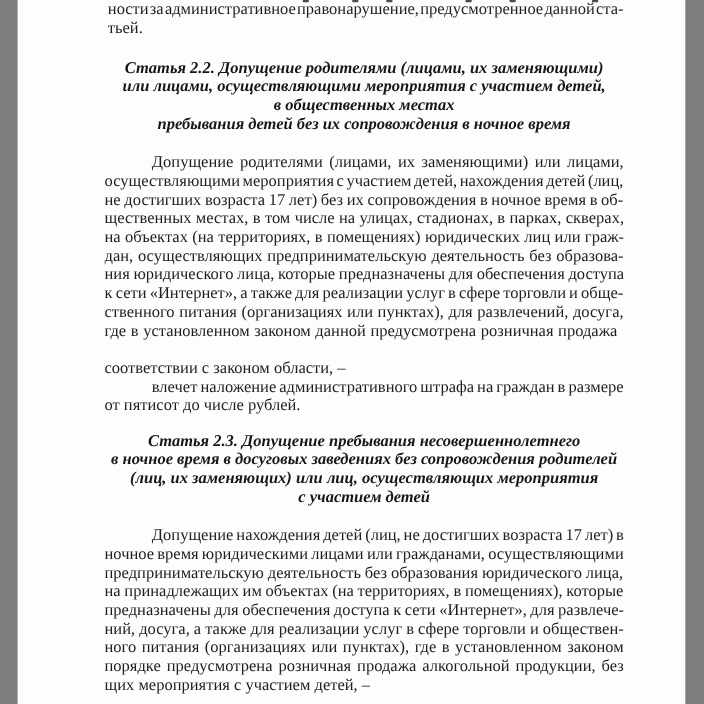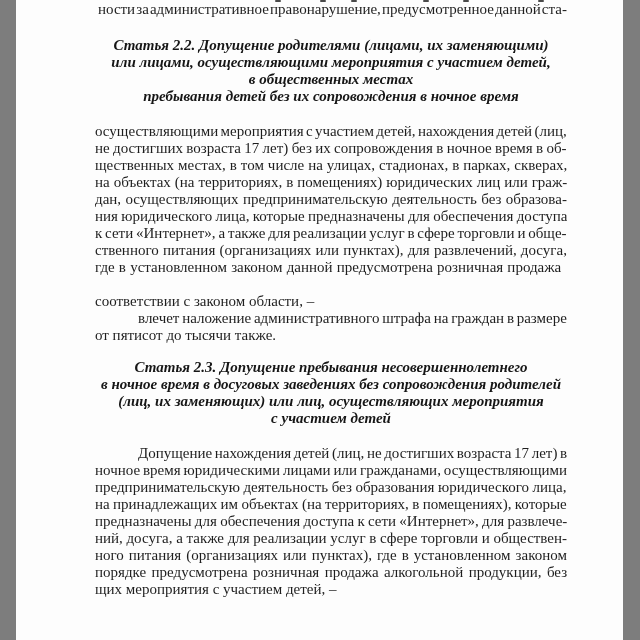--- a/index.html
+++ b/index.html
@@ -59,43 +59,45 @@
       <div class="remnant" style="left: 259px; width: 6px;"></div>
       <div class="remnant" style="left: 304px; width: 6px;"></div>
       <div class="remnant" style="left: 335px; width: 6px;"></div>
       <div class="remnant" style="left: 407px; width: 6px;"></div>
       <div class="remnant" style="left: 447px; width: 6px;"></div>
       <div class="remnant" style="left: 522px; width: 6px;"></div>
     </div>
   <div class="content" id="doc">
       <div class="block b0 para continuation">
         <div class="line align-justify"><span class="txt" style="word-spacing: -2.66667px;">ности за административное правонарушение, предусмотренное данной ста-</span></div>
+        <div class="line align-left"><span class="txt">тьей.</span></div>
       </div>
       <div class="block b1 heading">
         <div class="line align-center"><span class="txt">Статья 2.2. Допущение родителями (лицами, их заменяющими)</span></div>
         <div class="line align-center"><span class="txt">или лицами, осуществляющими мероприятия с участием детей,</span></div>
         <div class="line align-center"><span class="txt">в общественных местах</span></div>
         <div class="line align-center"><span class="txt">пребывания детей без их сопровождения в ночное время</span></div>
       </div>
       <div class="block b2 para">
+        <div class="line align-justify indented"><span class="txt" style="word-spacing: 2.16667px;">Допущение родителями (лицами, их заменяющими) или лицами,</span></div>
         <div class="line align-justify"><span class="txt" style="word-spacing: -1.42857px;">осуществляющими мероприятия с участием детей, нахождения детей (лиц,</span></div>
         <div class="line align-justify"><span class="txt" style="word-spacing: -0.416667px;">не достигших возраста 17 лет) без их сопровождения в ночное время в об-</span></div>
         <div class="line align-justify"><span class="txt" style="word-spacing: 0.2px;">щественных местах, в том числе на улицах, стадионах, в парках, скверах,</span></div>
         <div class="line align-justify"><span class="txt" style="word-spacing: 0.222222px;">на объектах (на территориях, в помещениях) юридических лиц или граж-</span></div>
         <div class="line align-justify"><span class="txt" style="word-spacing: 0.6px;">дан, осуществляющих предпринимательскую деятельность без образова-</span></div>
         <div class="line align-justify"><span class="txt" style="word-spacing: -0.428571px;">ния юридического лица, которые предназначены для обеспечения доступа</span></div>
         <div class="line align-justify"><span class="txt" style="word-spacing: -0.916667px;">к сети «Интернет», а также для реализации услуг в сфере торговли и обще-</span></div>
         <div class="line align-justify"><span class="txt" style="word-spacing: 0.428571px;">ственного питания (организациях или пунктах), для развлечений, досуга,</span></div>
         <div class="line align-justify"><span class="txt" style="word-spacing: 0.428571px;">где в установленном законом данной предусмотрена розничная продажа</span></div>
         <div class="line align-justify"><span class="txt" style="word-spacing: 0px; margin-top: 28px;">алкогольной продукции, и в иных общественных местах, определяемых в</span></div>
         <div class="line align-left"><span class="txt">соответствии с законом области, –</span></div>
       </div>
       <div class="block b3 para">
         <div class="line align-justify indented"><span class="txt" style="word-spacing: -1px;">влечет наложение административного штрафа на граждан в размере</span></div>
-        <div class="line align-left"><span class="txt">от пятисот до тысячи также.</span></div>
+        <div class="line align-left"><span class="txt">от пятисот до числе рублей.</span></div>
       </div>
       <div class="block b4 heading">
         <div class="line align-center"><span class="txt">Статья 2.3. Допущение пребывания несовершеннолетнего</span></div>
         <div class="line align-center"><span class="txt">в ночное время в досуговых заведениях без сопровождения родителей</span></div>
         <div class="line align-center"><span class="txt">(лиц, их заменяющих) или лиц, осуществляющих мероприятия</span></div>
         <div class="line align-center"><span class="txt">с участием детей</span></div>
       </div>
       <div class="block b5 para">
         <div class="line align-justify indented"><span class="txt" style="word-spacing: -1.11111px;">Допущение нахождения детей (лиц, не достигших возраста 17 лет) в</span></div>
         <div class="line align-justify"><span class="txt" style="word-spacing: -0.833333px;">ночное время юридическими лицами или гражданами, осуществляющими</span></div>

